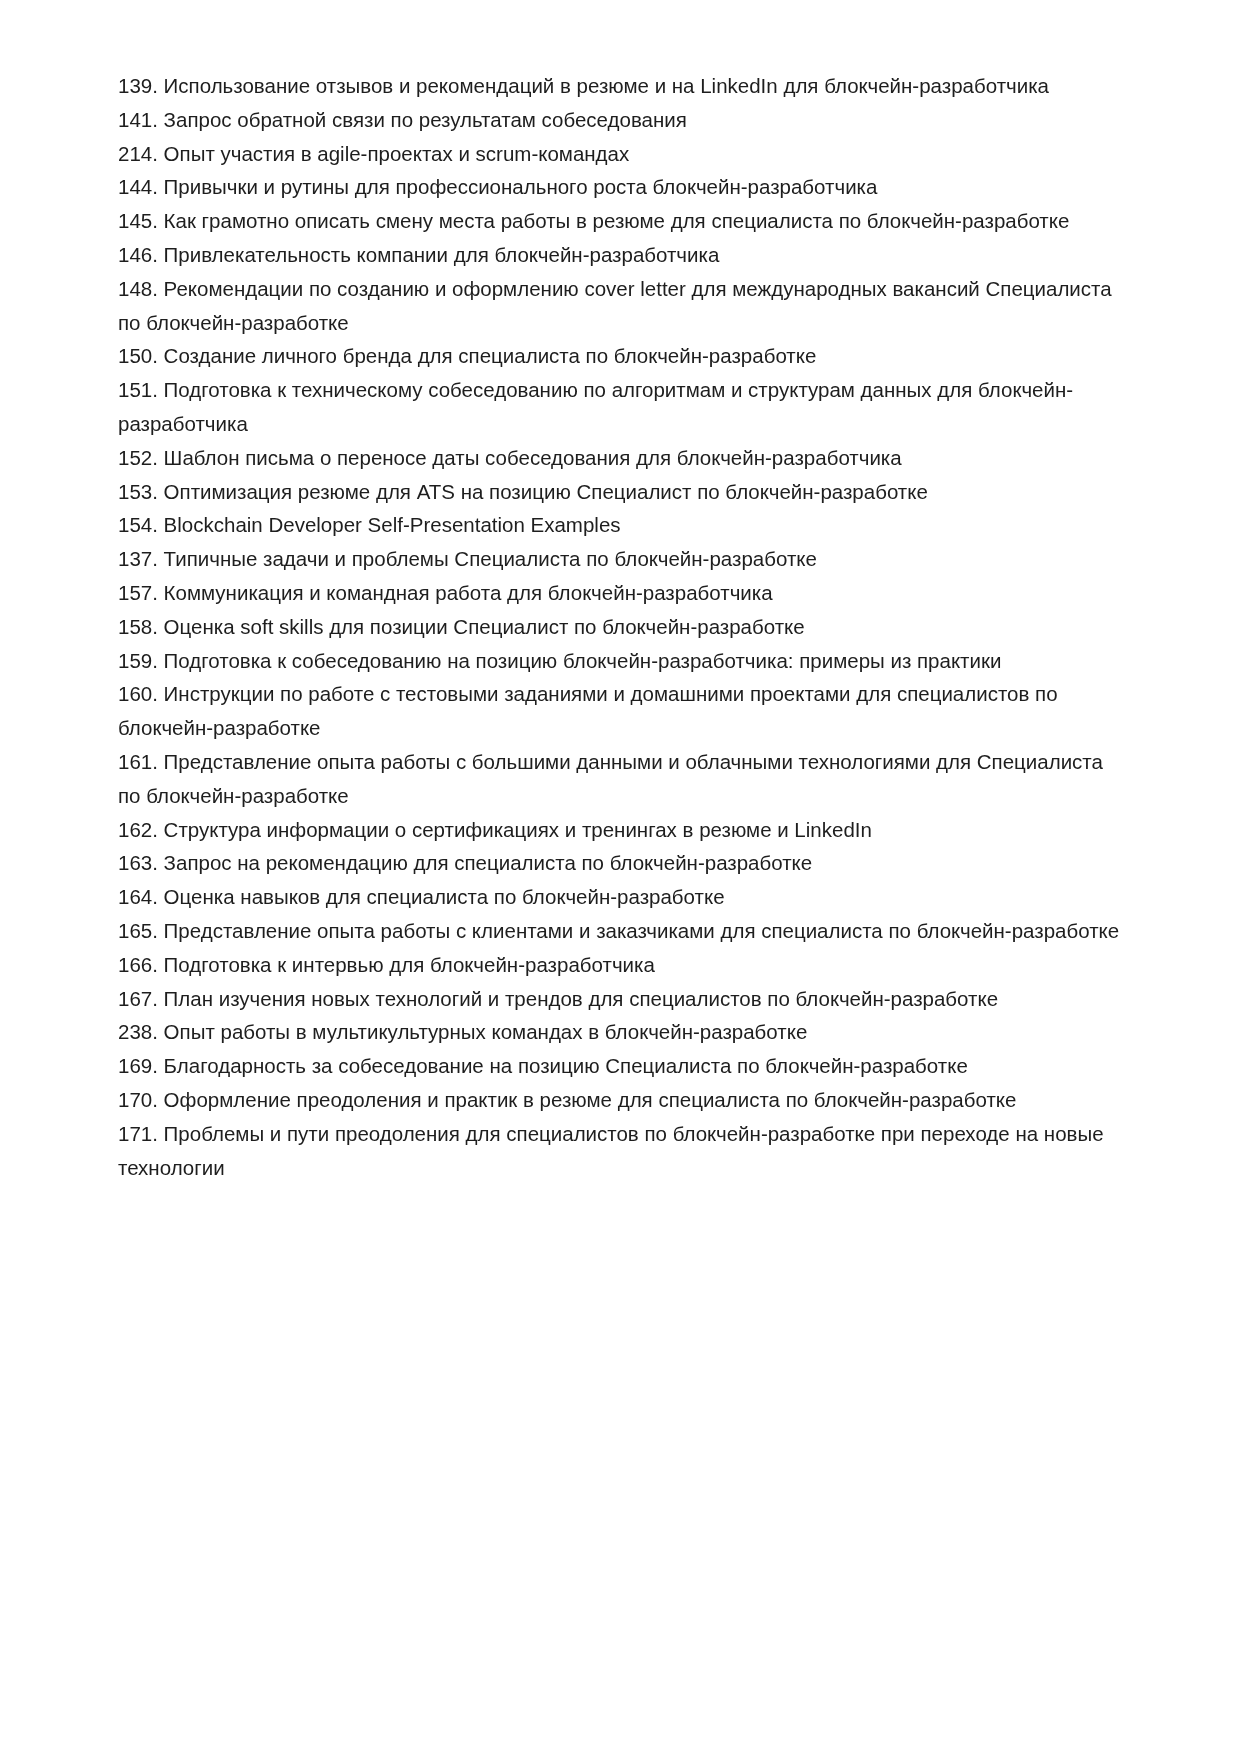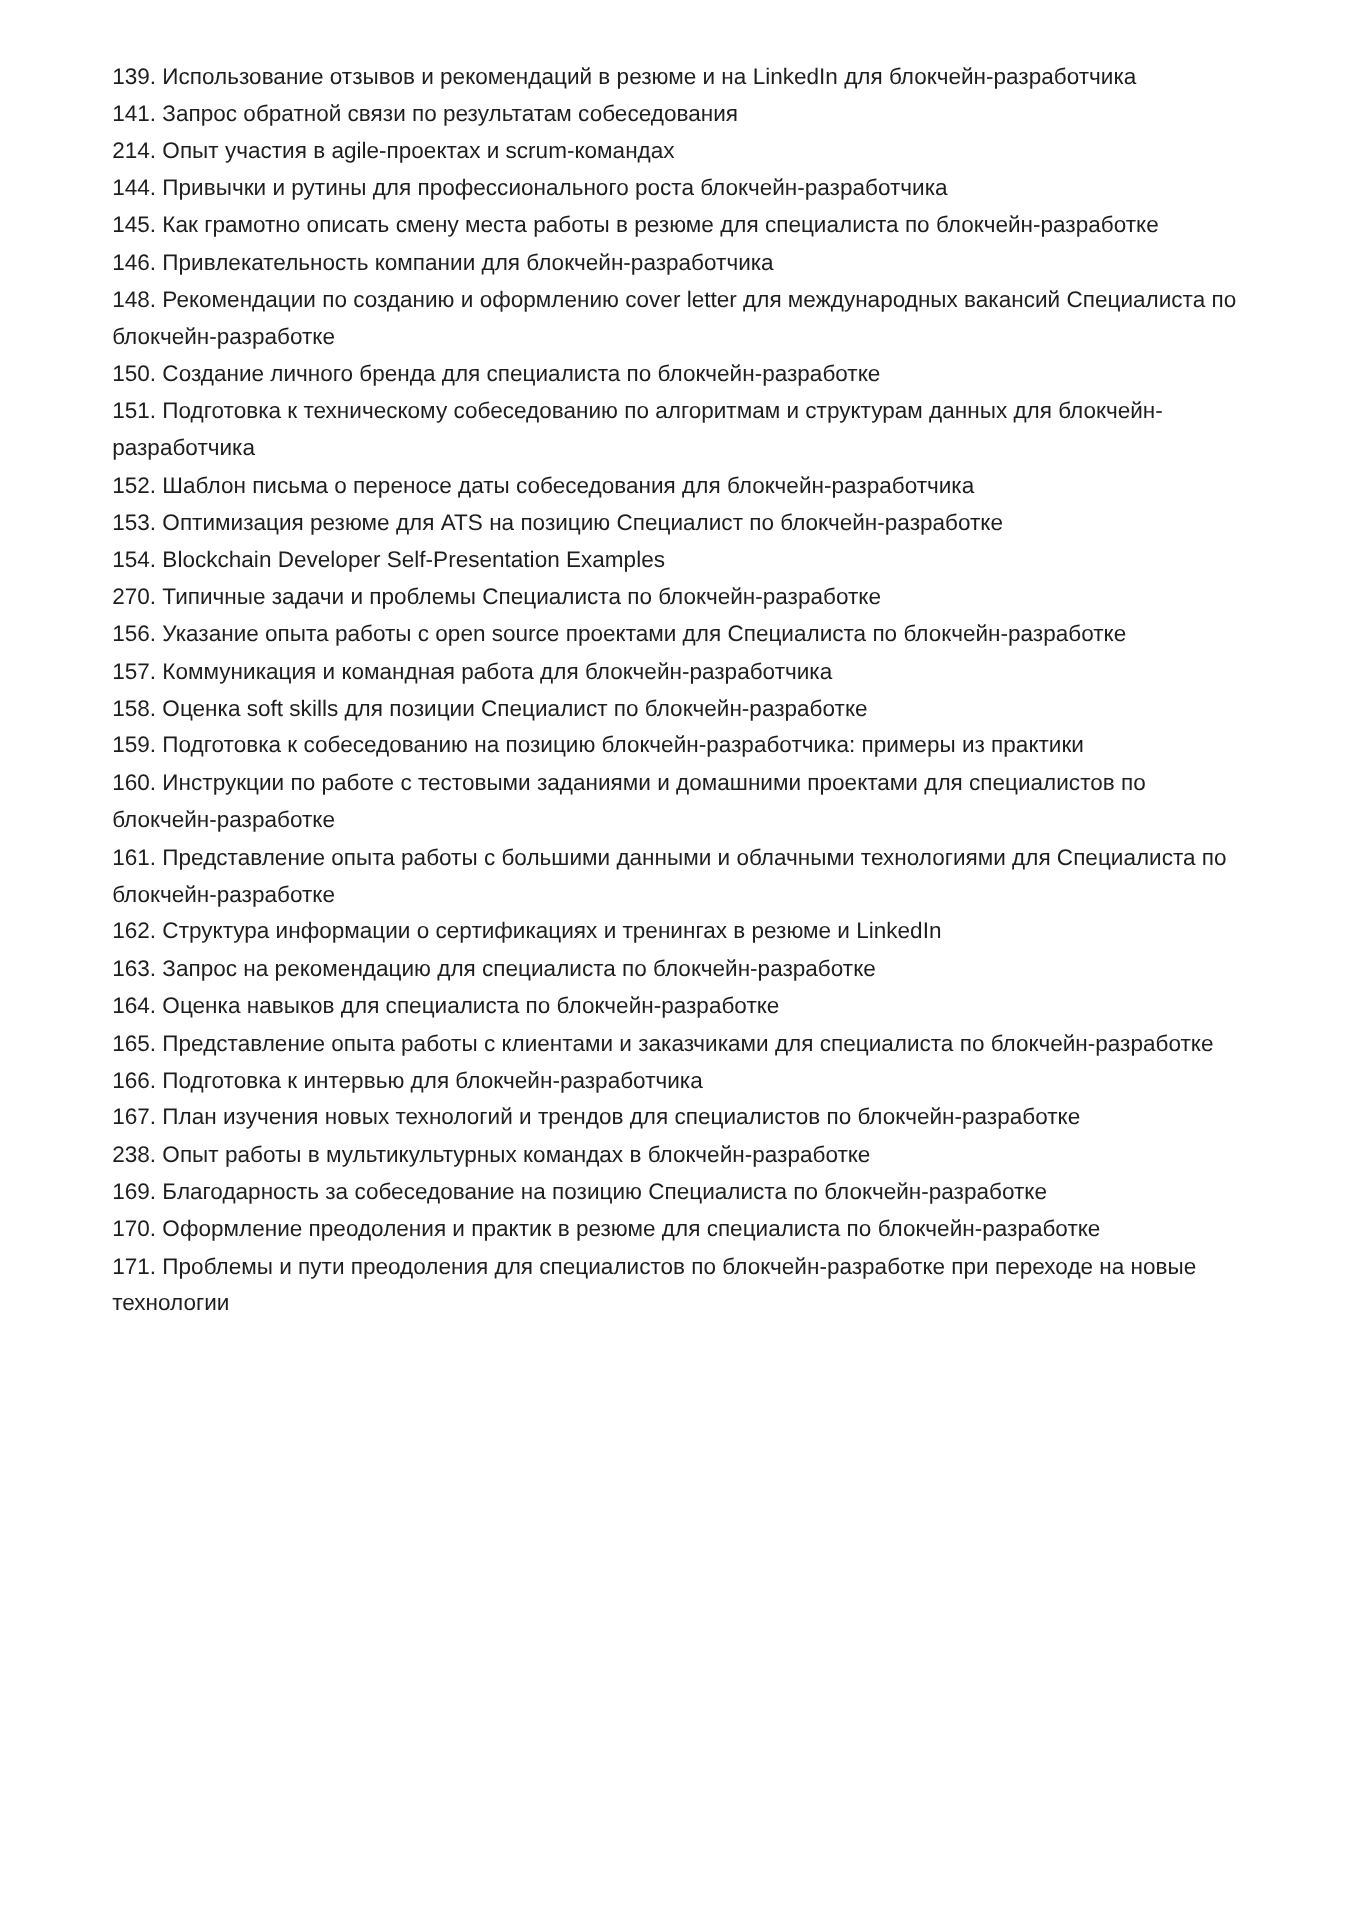--- a/index.html
+++ b/index.html
@@ -7,42 +7,41 @@
     .page {
       position: absolute;
       left: 102px;
       top: 53px;
       width: 1040px;
       font-family: "Liberation Sans", sans-serif;
       font-size: 20.5px;
       line-height: 33.8px;
       color: #1e1e1e;
     }
-    .list { margin: 0; padding: 0; list-style: none; }
+    .list { margin: 16px; padding: 0; list-style: none; }
     .item { margin: 0; padding: 0; }
   </style>
 </head>
 <body>
 
 <div class="page">
   <ul class="list" id="topic-list">
       <li class="item"><span>139.</span> <span>Использование отзывов и рекомендаций в резюме и на LinkedIn для блокчейн-разработчика</span></li>
       <li class="item"><span>141.</span> <span>Запрос обратной связи по результатам собеседования</span></li>
       <li class="item"><span>214.</span> <span>Опыт участия в agile-проектах и scrum-командах</span></li>
       <li class="item"><span>144.</span> <span>Привычки и рутины для профессионального роста блокчейн-разработчика</span></li>
       <li class="item"><span>145.</span> <span>Как грамотно описать смену места работы в резюме для специалиста по блокчейн-разработке</span></li>
       <li class="item"><span>146.</span> <span>Привлекательность компании для блокчейн-разработчика</span></li>
       <li class="item"><span>148.</span> <span>Рекомендации по созданию и оформлению cover letter для международных вакансий Специалиста по блокчейн-разработке</span></li>
       <li class="item"><span>150.</span> <span>Создание личного бренда для специалиста по блокчейн-разработке</span></li>
       <li class="item"><span>151.</span> <span>Подготовка к техническому собеседованию по алгоритмам и структурам данных для блокчейн-разработчика</span></li>
       <li class="item"><span>152.</span> <span>Шаблон письма о переносе даты собеседования для блокчейн-разработчика</span></li>
       <li class="item"><span>153.</span> <span>Оптимизация резюме для ATS на позицию Специалист по блокчейн-разработке</span></li>
       <li class="item"><span>154.</span> <span>Blockchain Developer Self-Presentation Examples</span></li>
-      <li class="item"><span>270.</span> <span>Типичные задачи и проблемы Специалиста по блокчейн-разработке</span></li>
-      <li class="item"><span>156.</span> <span>Указание опыта работы с open source проектами для Специалиста по блокчейн-разработке</span></li>
+      <li class="item"><span>137.</span> <span>Типичные задачи и проблемы Специалиста по блокчейн-разработке</span></li>
       <li class="item"><span>157.</span> <span>Коммуникация и командная работа для блокчейн-разработчика</span></li>
       <li class="item"><span>158.</span> <span>Оценка soft skills для позиции Специалист по блокчейн-разработке</span></li>
       <li class="item"><span>159.</span> <span>Подготовка к собеседованию на позицию блокчейн-разработчика: примеры из практики</span></li>
       <li class="item"><span>160.</span> <span>Инструкции по работе с тестовыми заданиями и домашними проектами для специалистов по блокчейн-разработке</span></li>
       <li class="item"><span>161.</span> <span>Представление опыта работы с большими данными и облачными технологиями для Специалиста по блокчейн-разработке</span></li>
       <li class="item"><span>162.</span> <span>Структура информации о сертификациях и тренингах в резюме и LinkedIn</span></li>
       <li class="item"><span>163.</span> <span>Запрос на рекомендацию для специалиста по блокчейн-разработке</span></li>
       <li class="item"><span>164.</span> <span>Оценка навыков для специалиста по блокчейн-разработке</span></li>
       <li class="item"><span>165.</span> <span>Представление опыта работы с клиентами и заказчиками для специалиста по блокчейн-разработке</span></li>
       <li class="item"><span>166.</span> <span>Подготовка к интервью для блокчейн-разработчика</span></li>

